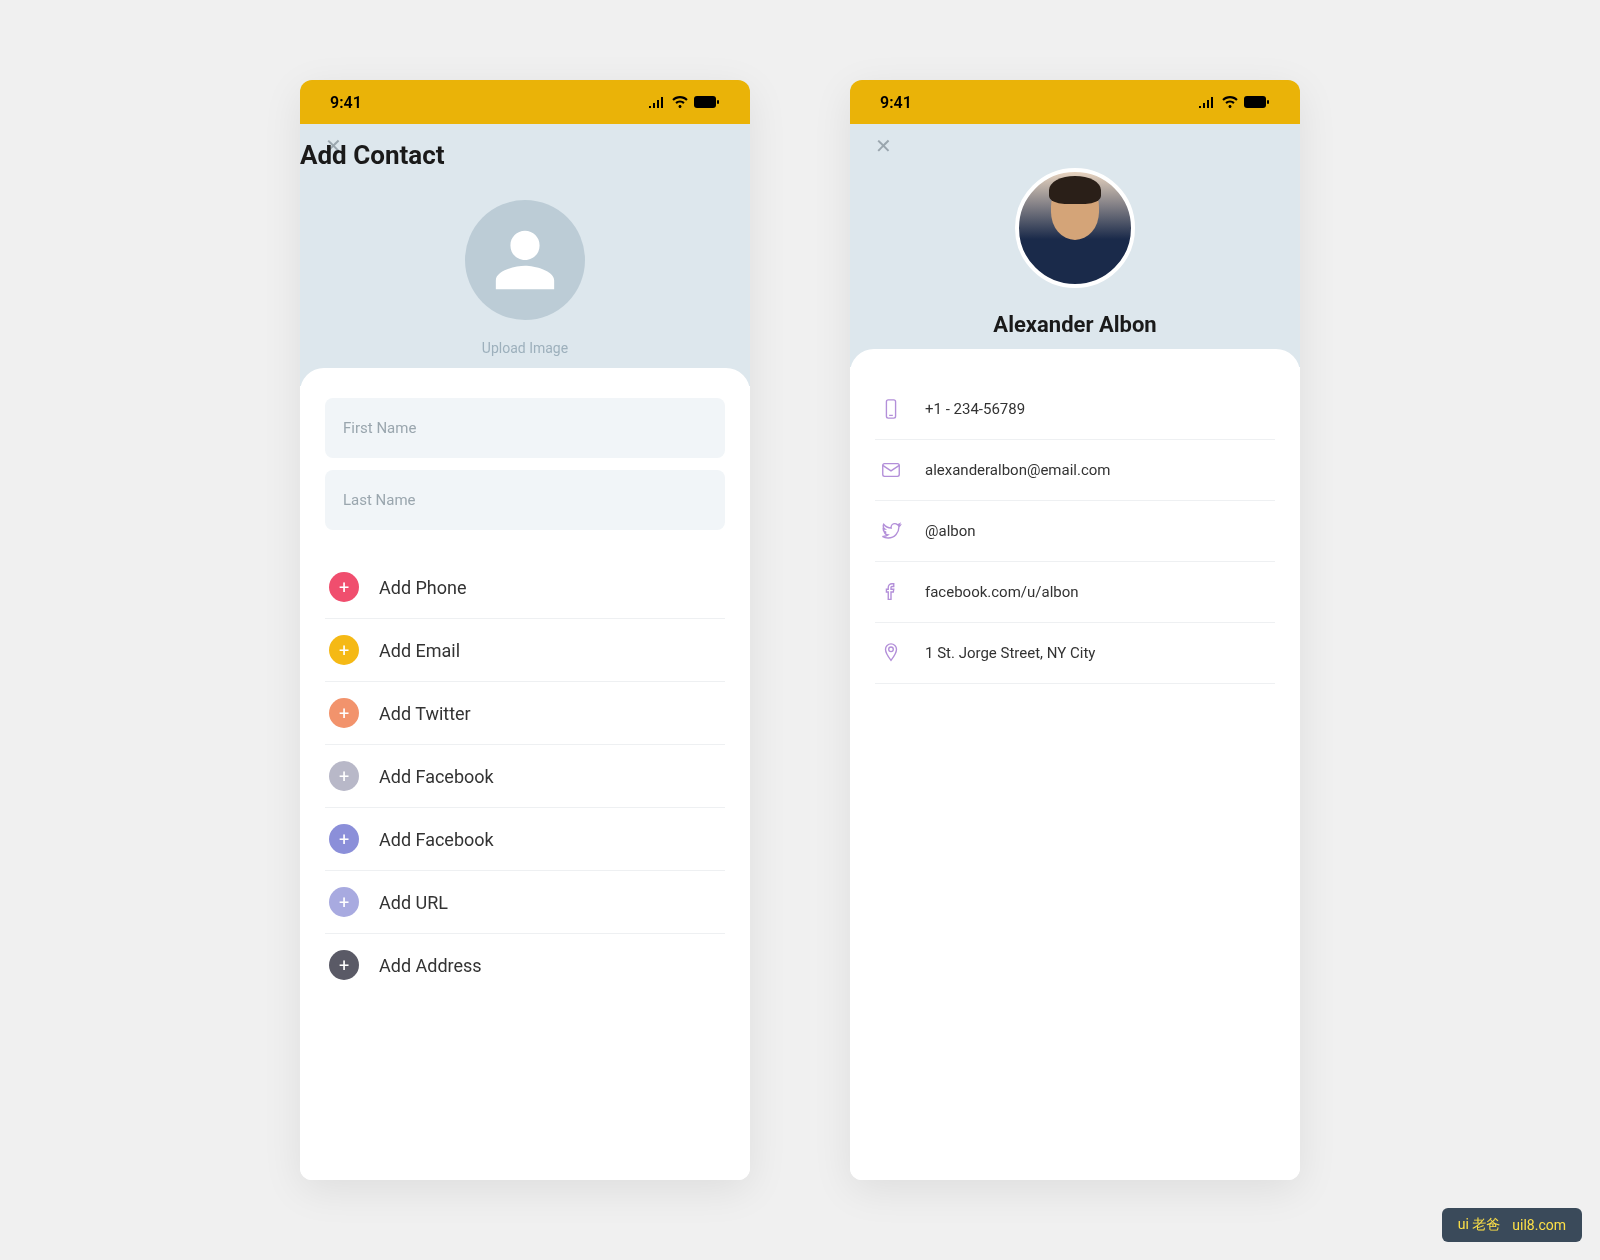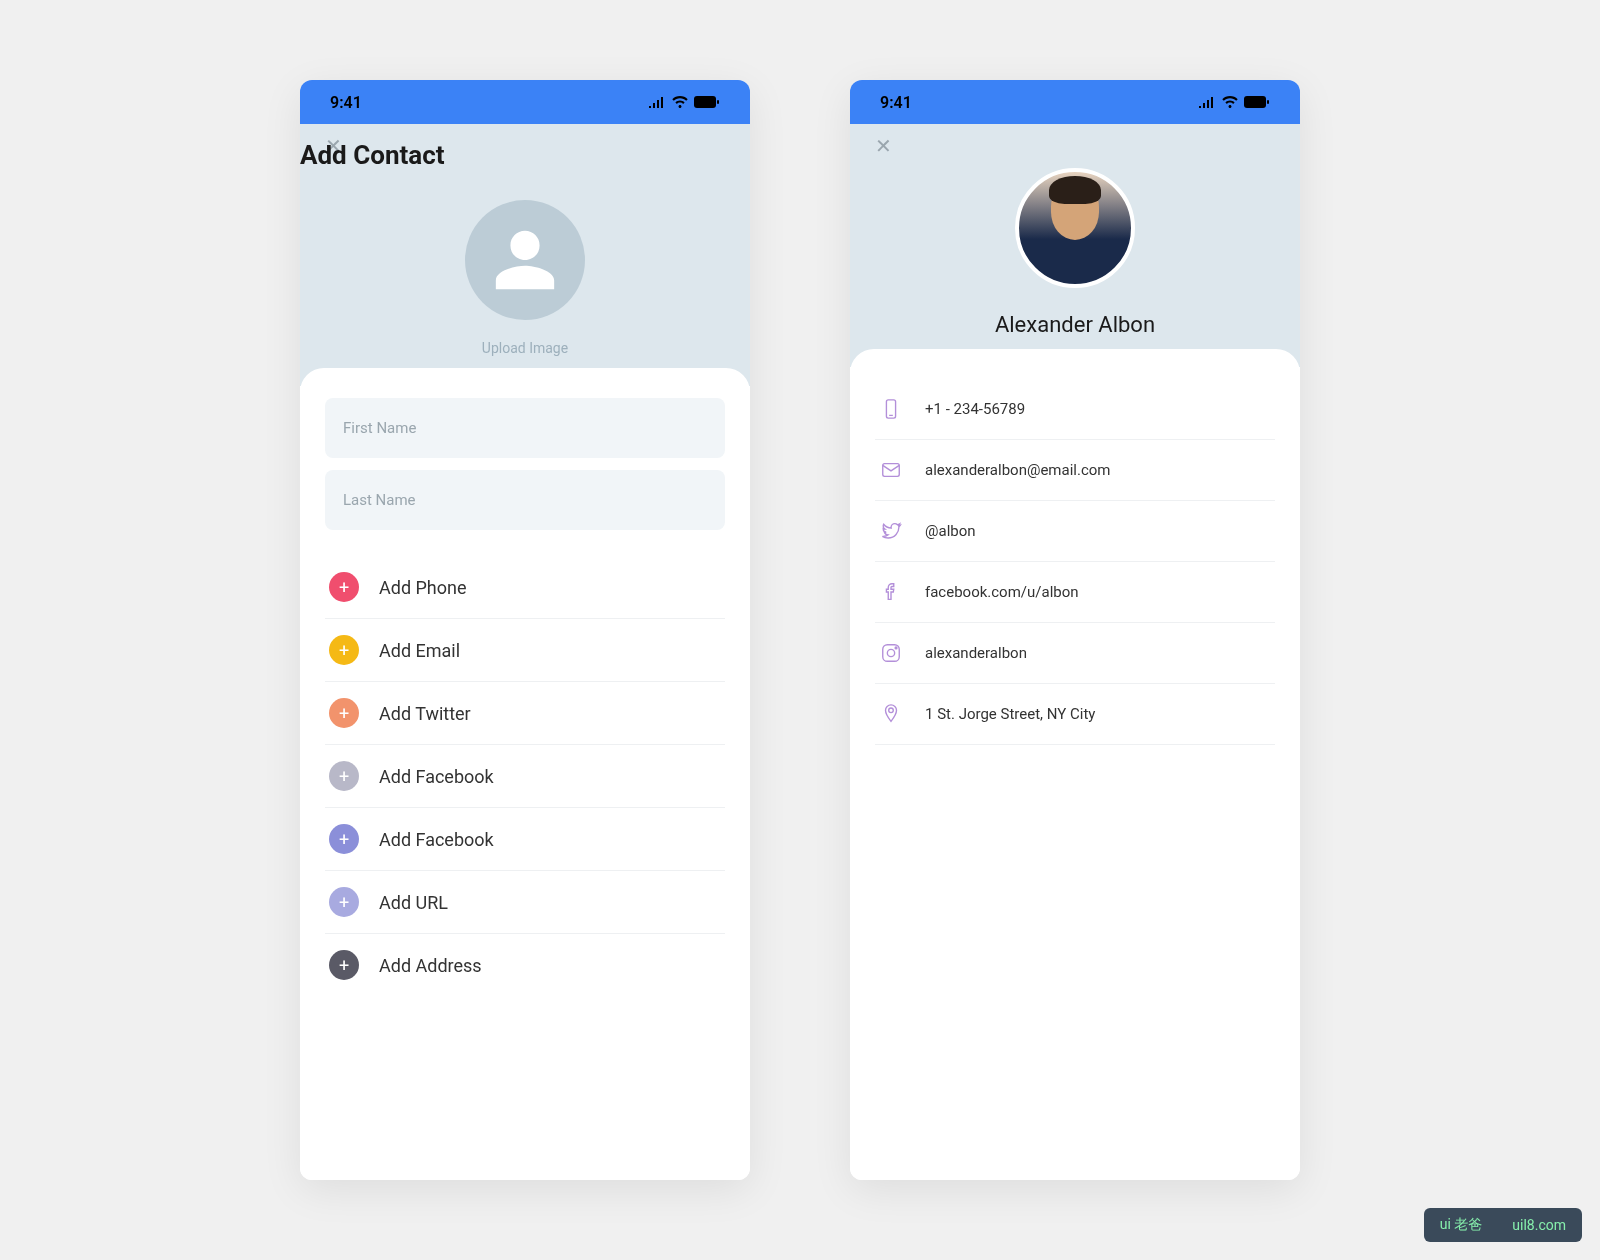--- a/index.html
+++ b/index.html
@@ -1,48 +1,48 @@
 <!DOCTYPE html>
 <html><head>
 <meta charset="utf-8">
 <style>
 * { margin: 0; padding: 0; box-sizing: border-box; font-family: -apple-system, BlinkMacSystemFont, 'Segoe UI', Roboto, sans-serif; }
 body { background: #f0f0f0; width: 1600px; height: 1260px; display: flex; align-items: center; justify-content: center; gap: 100px; position: relative; }
 .phone { width: 450px; height: 1100px; background: #fff; border-radius: 12px; overflow: hidden; display: flex; flex-direction: column; box-shadow: 0 10px 40px rgba(0,0,0,0.08); }
 .status-bar { height: 44px; display: flex; align-items: center; justify-content: space-between; padding: 0 30px; font-size: 16px; font-weight: 600; }
 .status-icons { display: flex; align-items: center; gap: 6px; }
 .header-section { background: #dde7ed; padding-bottom: 30px; }
-.status-bar.on-header { background: #3b82f6; text-align: right; }
+.status-bar.on-header { background: #eab308; text-align: right; }
 .close-row { padding: 10px 25px 0; }
 .close-x { font-size: 20px; color: #9aa6ae; cursor: pointer; font-weight: 300; }
 .title-center { font-size: 26px; font-weight: 700; color: #1a1a1a; margin-top: -18px; }
 .avatar-wrap { display: flex; flex-direction: column; align-items: center; margin-top: 30px; }
 .avatar-circle { width: 120px; height: 120px; border-radius: 50%; background: #bcccd6; display: flex; align-items: center; justify-content: center; overflow: hidden; }
 .avatar-circle svg { width: 70px; height: 70px; fill: #fff; }
 .upload-label { margin-top: 20px; font-size: 14px; color: #9db0bc; }
-.contact-name { text-align: center; font-size: 22px; font-weight: 400; color: #1a1a1a; margin-top: 24px; }
+.contact-name { text-align: center; font-size: 22px; font-weight: 700; color: #1a1a1a; margin-top: 24px; }
 .content { flex: 1; background: #fff; border-radius: 24px 24px 0 0; margin-top: -18px; padding: 30px 25px 0; overflow: hidden; }
 .name-input { width: 100%; height: 60px; background: #f1f5f8; border: none; border-radius: 8px; padding: 0 18px; font-size: 15px; color: #333; margin-bottom: 12px; }
 .name-input::placeholder { color: #9aa6ae; }
 .add-list { margin-top: 14px; }
 .add-row { display: flex; align-items: center; gap: 20px; padding: 16px 4px; border-bottom: 1px solid #eef0f2; cursor: pointer; }
 .add-row:last-child { border-bottom: none; }
 .plus-icon { width: 30px; height: 30px; border-radius: 50%; display: flex; align-items: center; justify-content: center; color: #fff; font-size: 18px; font-weight: 400; flex-shrink: 0; }
 .add-label { font-size: 18px; color: #333; }
 .save-btn { height: 68px; background: #f2936c; color: #fff; display: flex; align-items: center; justify-content: center; font-size: 17px; font-weight: 600; cursor: pointer; margin-top: auto; }
 .detail-list { }
 .detail-row { display: flex; align-items: center; gap: 22px; padding: 18px 4px; border-bottom: 1px solid #eef0f2; }
 .detail-icon { width: 24px; height: 24px; display: flex; align-items: center; justify-content: center; flex-shrink: 0; }
 .detail-icon svg { stroke: #b38fd9; fill: none; stroke-width: 1.5; width: 22px; height: 22px; }
 .detail-text { font-size: 15px; color: #333; }
 .action-buttons { margin-top: 22px; display: flex; flex-direction: column; gap: 14px; padding-bottom: 30px; }
 .pill-btn { height: 52px; border-radius: 26px; display: flex; align-items: center; justify-content: center; font-size: 16px; font-weight: 600; cursor: pointer; background: #fff; }
 .pill-edit { border: 1.5px solid #333; color: #333; }
 .pill-delete { border: 1.5px solid #f25c54; color: #f25c54; }
-.watermark { position: absolute; bottom: 18px; right: 18px; background: #3a4a5a; color: #86efac; padding: 8px 16px; border-radius: 6px; font-size: 14px; display: flex; align-items: center; gap: 24px; }
+.watermark { position: absolute; bottom: 18px; right: 18px; background: #3a4a5a; color: #fde047; padding: 8px 16px; border-radius: 6px; font-size: 14px; display: flex; align-items: center; gap: 6px; }
 .profile-photo { width: 120px; height: 120px; border-radius: 50%; background: linear-gradient(180deg, #e8d4c0 0%, #1a2a4a 60%); position: relative; overflow: hidden; border: 4px solid #fff; }
 .profile-photo::before { content: ''; position: absolute; top: 12px; left: 50%; transform: translateX(-50%); width: 48px; height: 56px; background: #d4a478; border-radius: 40% 40% 50% 50%; }
 .profile-photo::after { content: ''; position: absolute; top: 4px; left: 50%; transform: translateX(-50%); width: 52px; height: 28px; background: #2a1f18; border-radius: 50% 50% 30% 30%; }
 </style>
 </head>
 <body>
 
 <div class="phone">
   <div class="header-section">
     <div class="status-bar on-header">
@@ -166,30 +166,20 @@
           <div class="detail-icon">
             <svg viewBox="0 0 24 24">
               <path d="M15 3h-2c-2.2 0-4 1.8-4 4v2H7v3h2v8h3v-8h2.5l0.5-3H12V7c0-0.6 0.4-1 1-1h2V3z"></path>
             </svg>
           </div>
           <span class="detail-text">facebook.com/u/albon</span>
         </div>
       <div class="detail-row">
           <div class="detail-icon">
             <svg viewBox="0 0 24 24">
-              <rect x="3" y="3" width="18" height="18" rx="5"></rect>
-              <circle cx="12" cy="12" r="4"></circle>
-              <circle cx="17.5" cy="6.5" r="1" fill="#b38fd9"></circle>
-            </svg>
-          </div>
-          <span class="detail-text">alexanderalbon</span>
-        </div>
-      <div class="detail-row">
-          <div class="detail-icon">
-            <svg viewBox="0 0 24 24">
               <path d="M12 2C8.7 2 6 4.7 6 8c0 4.5 6 12 6 12s6-7.5 6-12c0-3.3-2.7-6-6-6z"></path>
               <circle cx="12" cy="8" r="2.5"></circle>
             </svg>
           </div>
           <span class="detail-text">1 St. Jorge Street, NY City</span>
         </div>
     </div>
   </div>
 </div>
 

